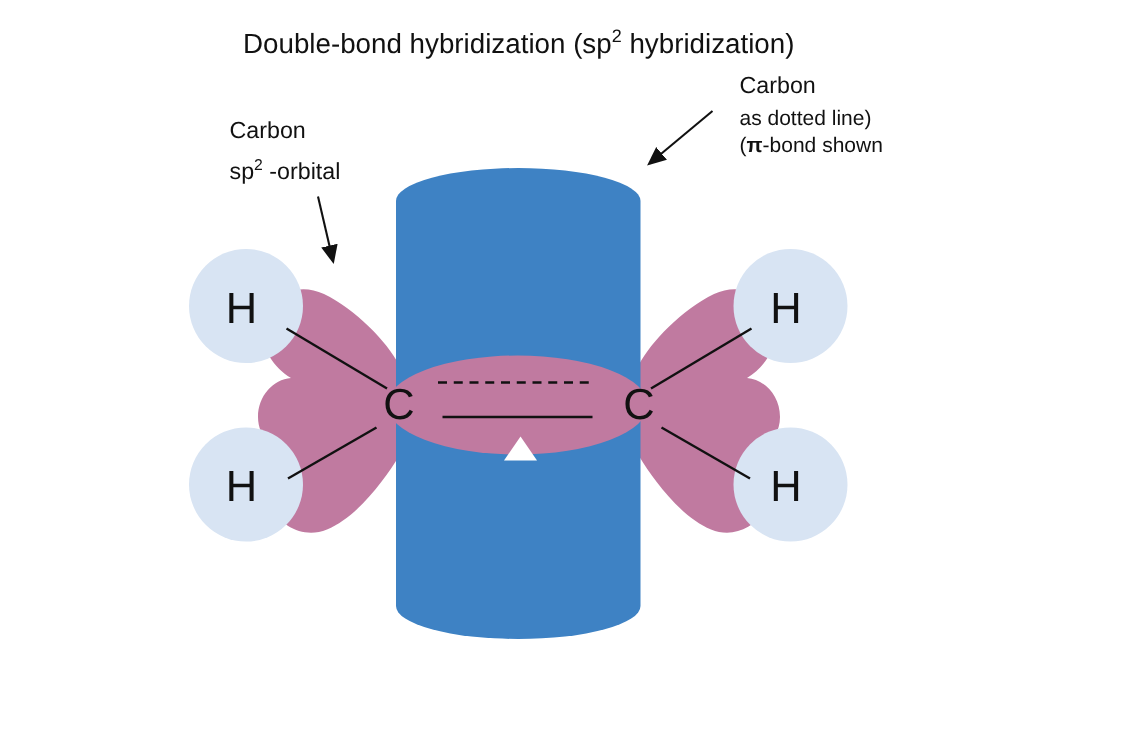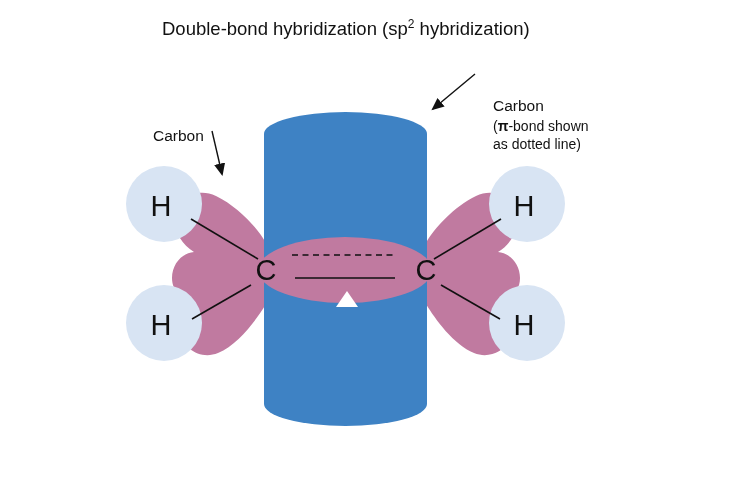--- a/index.html
+++ b/index.html
@@ -11,21 +11,21 @@
     color:#111;
     overflow:hidden;
   }
   .title{
     position:absolute;
     left:162px;top:17px;
     font-size:18.5px;
     white-space:nowrap;
   }
   .title sup{font-size:12px;}
-  .label{position:absolute;font-size:15.5px;line-height:22px;margin-top:48px;}
+  .label{position:absolute;font-size:15.5px;line-height:22px;}
   .label sup{font-size:10.5px;}
   .label-sp2{left:153px;top:77px;}
   .label-p{left:493px;top:47px;}
   .label-p .small{font-size:14px;line-height:18px;}
   .label-p .small b{font-weight:bold;}
   svg{position:absolute;left:0;top:0;}
   svg text{
     font-family:"Liberation Sans", sans-serif;
     fill:#111;
   }
@@ -92,21 +92,22 @@
     <text class="atom-letter" x="524" y="206" text-anchor="middle" dominant-baseline="central">H</text>
     <text class="atom-letter" x="524" y="325" text-anchor="middle" dominant-baseline="central">H</text>
   </svg>
 
   <div class="title">
     <span>Double-bond hybridization (sp</span><sup>2</sup><span> hybridization)</span>
   </div>
 
   <div class="label label-sp2">
     <div>Carbon</div>
+    <div><span>sp</span><sup>2</sup><span> -orbital</span></div>
   </div>
 
   <div class="label label-p">
     <div>Carbon</div>
+    <div class="small">as dotted line)</div>
     <div class="small"><span>(</span><b>π</b><span>-bond shown</span></div>
-    <div class="small">as dotted line)</div>
   </div>
 
 </div>
 
 </body></html>

